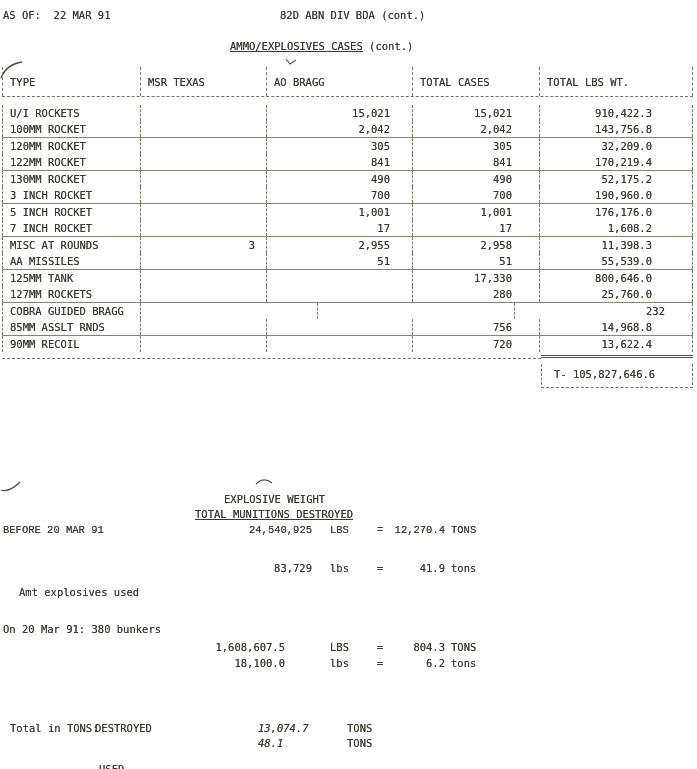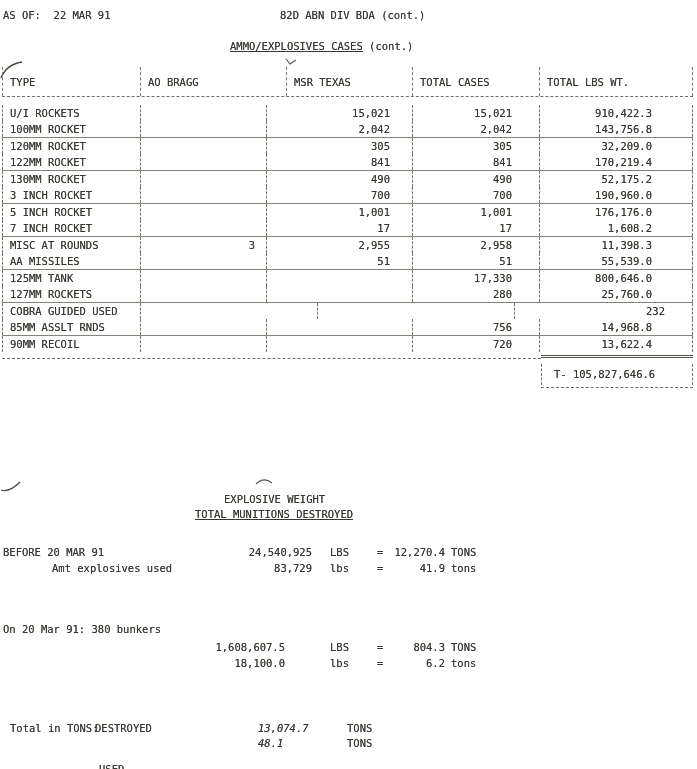--- a/index.html
+++ b/index.html
@@ -33,21 +33,21 @@
   .bsep{display:flex;margin-top:3px;}
   .bsep-left{width:539px;height:0;border-top:1px dashed #6f6d64;margin-top:3px;}
   .bsep-right{width:152px;height:0;border-top:3px double #57554e;}
   .total-row{display:flex;margin-top:5px;}
   .total-spacer{width:539px;}
   .total-cell{box-sizing:border-box;width:152px;border-left:1px dashed #75736a;border-right:1px dashed #75736a;padding:4px 0 5px 12px;white-space:pre;}
   .total-bottom{margin-left:539px;width:152px;height:0;border-top:1px dashed #6f6d64;margin-top:2px;}
   
   .sline{position:absolute;left:0;width:697px;height:14px;}
   .sl-label{position:absolute;left:3px;white-space:pre;}
-  .sl-label.indent{left:52px;}
+  .sl-label.indent{left:19px;margin-top:24px;}
   .sl-val{position:absolute;left:170px;width:142px;text-align:right;white-space:pre;}
   .sl-val.v2{left:150px;width:135px;}
   .sl-unit{position:absolute;left:330px;}
   .sl-eq{position:absolute;left:377px;}
   .sl-tons{position:absolute;left:383px;width:62px;text-align:right;white-space:pre;}
   .sl-tunit{position:absolute;left:451px;}
   .tl-label{position:absolute;left:10px;white-space:pre;}
   .tl-sub{position:absolute;left:95px;white-space:pre;}
   .tl-sub.used{left:99px;margin-top:26px;}
   .tl-val{position:absolute;left:258px;width:84px;white-space:pre;font-style:italic;}
@@ -73,22 +73,22 @@
   <svg class="mark" style="left:0;top:478px;" width="22" height="16" viewBox="0 0 22 16">
       <path d="M1,12 C7,14 14,10 20,4" stroke="#4a4841" stroke-width="1.3" fill="none"></path>
     </svg>
   <svg class="mark" style="left:255px;top:478px;" width="18" height="8" viewBox="0 0 18 8">
       <path d="M1,6 C6,1 12,1 17,5" stroke="#55534c" stroke-width="1.1" fill="none"></path>
     </svg>
 
   <div class="ammo-table">
     <div class="trow thead">
       <div class="cell c0">TYPE</div>
+      <div class="cell c1">MSR TEXAS</div>
       <div class="cell c2">AO BRAGG</div>
-      <div class="cell c1">MSR TEXAS</div>
       <div class="cell c3">TOTAL CASES</div>
       <div class="cell c4">TOTAL LBS WT.</div>
     </div>
     <div class="rows" id="rows">
         <div class="trow">
           <div class="cell c0">U/I ROCKETS</div>
           <div class="cell c1"></div>
           <div class="cell c2">15,021</div>
           <div class="cell c3">15,021</div>
           <div class="cell c4">910,422.3</div>
@@ -164,21 +164,21 @@
           <div class="cell c4">800,646.0</div>
         </div>
         <div class="trow group-end">
           <div class="cell c0">127MM ROCKETS</div>
           <div class="cell c1"></div>
           <div class="cell c2"></div>
           <div class="cell c3">280</div>
           <div class="cell c4">25,760.0</div>
         </div>
         <div class="trow">
-          <div class="cell c0">COBRA GUIDED USED</div>
+          <div class="cell c0">COBRA GUIDED BRAGG</div>
           <div class="cell c1"></div>
           <div class="cell c2"></div>
           <div class="cell c3">232</div>
         </div>
         <div class="trow group-end">
           <div class="cell c0">85MM ASSLT RNDS</div>
           <div class="cell c1"></div>
           <div class="cell c2"></div>
           <div class="cell c3">756</div>
           <div class="cell c4">14,968.8</div>
@@ -198,21 +198,21 @@
     <div class="total-row">
       <div class="total-spacer"></div>
       <div class="total-cell">T- 105,827,646.6</div>
     </div>
     <div class="total-bottom"></div>
   </div>
 
   <div class="abs" style="left:224px;top:493px;">EXPLOSIVE WEIGHT</div>
   <div class="abs u" style="left:195px;top:508px;">TOTAL MUNITIONS DESTROYED</div>
 
-  <div class="sline" style="top:546px;">
+  <div class="sline" style="top:524px;font-family:Liberation Mono, monospace;">
     <span class="sl-label">BEFORE 20 MAR 91</span>
     <span class="sl-val">24,540,925</span>
     <span class="sl-unit">LBS</span>
     <span class="sl-eq">=</span>
     <span class="sl-tons">12,270.4</span>
     <span class="sl-tunit">TONS</span>
   </div>
   <div class="sline" style="top:562px;">
     <span class="sl-label indent">Amt explosives used</span>
     <span class="sl-val">83,729</span>

